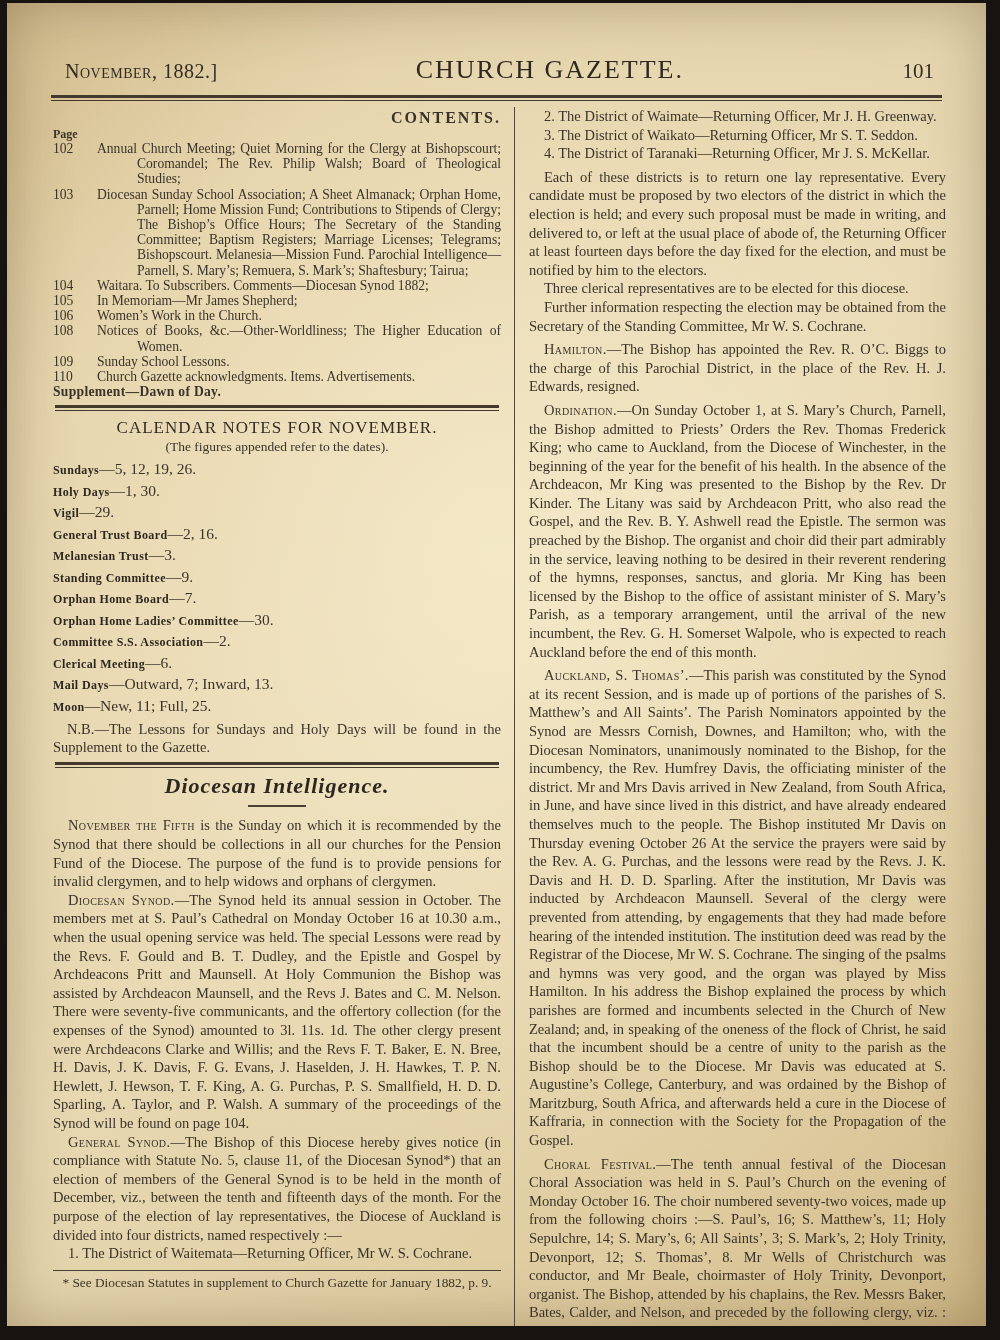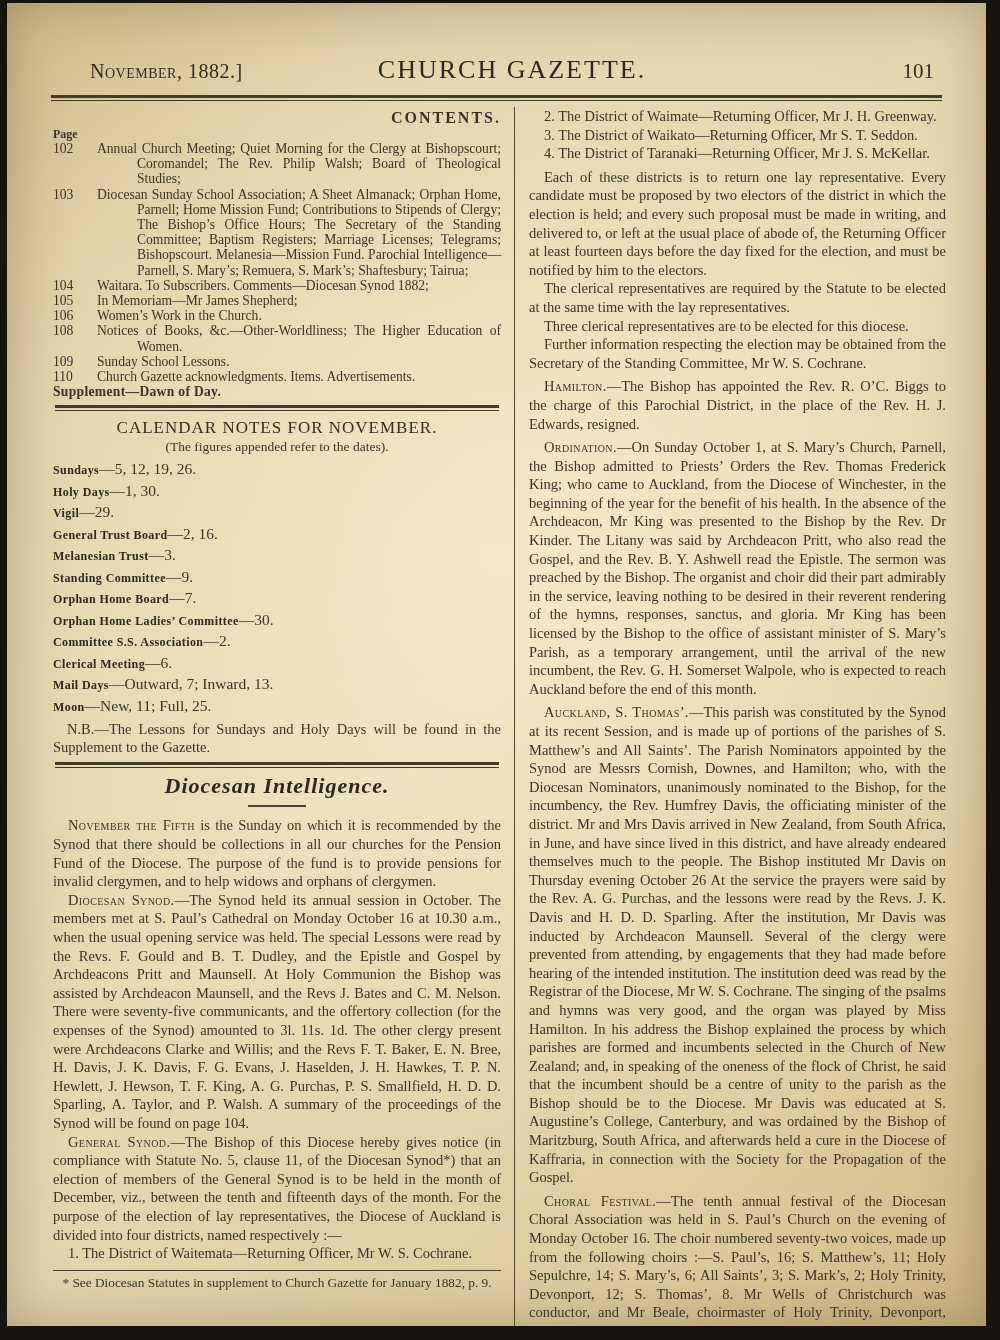--- a/index.html
+++ b/index.html
@@ -13,23 +13,23 @@
     background:
       radial-gradient(ellipse 90% 70% at 50% 42%, rgba(255,246,218,0.55), rgba(0,0,0,0) 70%),
       linear-gradient(135deg,#d3bd8f 0%,#e2d0a6 18%,#e7d8b2 50%,#dfcca0 82%,#cfb887 100%);
     color:#3b332a;
   }
   .page::after{ 
     content:"";position:absolute;inset:0;pointer-events:none;
     box-shadow:inset 0 0 60px rgba(80,60,30,0.35);
   }
   
-  .header{display:flex;align-items:baseline;padding:52px 52px 10px 58px;margin-left:25px;}
+  .header{display:flex;align-items:baseline;padding:52px 52px 10px 58px;}
   .issue{width:250px;font-variant:small-caps;font-size:20px;letter-spacing:.5px;color:#332c23;}
-  .masthead{flex:1;text-align:center;font-size:26px;letter-spacing:2px;color:#2f2820;}
+  .masthead{flex:1;text-align:right;font-size:26px;letter-spacing:2px;color:#2f2820;}
   .pageno{width:250px;text-align:right;font-size:21px;color:#332c23;}
   .rule-double{margin:0 44px;border-top:3px solid #43392c;border-bottom:1px solid #43392c;height:2px;}
   .rule-double.inner{margin:6px 2px 5px;}
   
   .cols{display:flex;padding:6px 40px 0 46px;align-items:stretch;}
   .col-left{width:448px;padding-right:13px;}
   .divider{width:1px;background:#55483a;}
   .col-right{flex:1;padding-left:14px;}
   
   .toc-heading{text-align:right;font-weight:bold;font-size:16px;letter-spacing:2px;margin:2px 0 1px;}
@@ -137,21 +137,20 @@
       <p class="footnote">* See Diocesan Statutes in supplement to Church Gazette for January 1882, p. 9.</p>
     </div>
 
     <div class="divider"></div>
 
     <div class="col-right">
       <p class="art"><span>2. The District of Waimate—Returning Officer, Mr J. H. Greenway.</span></p>
       <p class="art"><span>3. The District of Waikato—Returning Officer, Mr S. T. Seddon.</span></p>
       <p class="art"><span>4. The District of Taranaki—Returning Officer, Mr J. S. McKellar.</span></p>
       <p class="art sp"><span>Each of these districts is to return one lay representative. Every candidate must be proposed by two electors of the district in which the election is held; and every such proposal must be made in writing, and delivered to, or left at the usual place of abode of, the Returning Officer at least fourteen days before the day fixed for the election, and must be notified by him to the electors.</span></p>
-      <p class="art"><span>The clerical representatives are required by the Statute to be elected at the same time with the lay representatives.</span></p>
       <p class="art"><span>Three clerical representatives are to be elected for this diocese.</span></p>
       <p class="art"><span>Further information respecting the election may be obtained from the Secretary of the Standing Committee, Mr W. S. Cochrane.</span></p>
       <p class="art sp"><span class="lead">Hamilton.</span><span>—The Bishop has appointed the Rev. R. O’C. Biggs to the charge of this Parochial District, in the place of the Rev. H. J. Edwards, resigned.</span></p>
       <p class="art sp"><span class="lead">Ordination.</span><span>—On Sunday October 1, at S. Mary’s Church, Parnell, the Bishop admitted to Priests’ Orders the Rev. Thomas Frederick King; who came to Auckland, from the Diocese of Winchester, in the beginning of the year for the benefit of his health.  In the absence of the Archdeacon, Mr King was presented to the Bishop by the Rev. Dr Kinder.  The Litany was said by Archdeacon Pritt, who also read the Gospel, and the Rev. B. Y. Ashwell read the Epistle.  The sermon was preached by the Bishop.  The organist and choir did their part admirably in the service, leaving nothing to be desired in their reverent rendering of the hymns, responses, sanctus, and gloria.  Mr King has been licensed by the Bishop to the office of assistant minister of S. Mary’s Parish, as a temporary arrangement, until the arrival of the new incumbent, the Rev. G. H. Somerset Walpole, who is expected to reach Auckland before the end of this month.</span></p>
       <p class="art sp"><span class="lead">Auckland, S. Thomas’.</span><span>—This parish was constituted by the Synod at its recent Session, and is made up of portions of the parishes of S. Matthew’s and All Saints’.  The Parish Nominators appointed by the Synod are Messrs Cornish, Downes, and Hamilton; who, with the Diocesan Nominators, unanimously nominated to the Bishop, for the incumbency, the Rev. Humfrey Davis, the officiating minister of the district.  Mr and Mrs Davis arrived in New Zealand, from South Africa, in June, and have since lived in this district, and have already endeared themselves much to the people.  The Bishop instituted Mr Davis on Thursday evening October 26  At the service the prayers were said by the Rev. A. G. Purchas, and the lessons were read by the Revs. J. K. Davis and H. D. D. Sparling.  After the institution, Mr Davis was inducted by Archdeacon Maunsell.  Several of the clergy were prevented from attending, by engagements that they had made before hearing of the intended institution.  The institution deed was read by the Registrar of the Diocese, Mr W. S. Cochrane. The singing of the psalms and hymns was very good, and the organ was played by Miss Hamilton.  In his address the Bishop explained the process by which parishes are formed and incumbents selected in the Church of New Zealand; and, in speaking of the oneness of the flock of Christ, he said that the incumbent should be a centre of unity to the parish as the Bishop should be to the Diocese.  Mr Davis was educated at S. Augustine’s College, Canterbury, and was ordained by the Bishop of Maritzburg, South Africa, and afterwards held a cure in the Diocese of Kaffraria, in connection with the Society for the Propagation of the Gospel.</span></p>
       <p class="art sp"><span class="lead">Choral Festival.</span><span>—The tenth annual festival of the Diocesan Choral Association was held in S. Paul’s Church on the evening of Monday October 16.  The choir numbered seventy-two voices, made up from the following choirs :—S. Paul’s, 16; S. Matthew’s, 11; Holy Sepulchre, 14; S. Mary’s, 6; All Saints’, 3; S. Mark’s, 2; Holy Trinity, Devonport, 12; S. Thomas’, 8.  Mr Wells of Christchurch was conductor, and Mr Beale, choirmaster of Holy Trinity, Devonport, organist.  The Bishop, attended by his chaplains, the Rev. Messrs Baker, Bates, Calder, and Nelson, and preceded by the following clergy, viz. :—Archdeacons Clarke and</span></p>
     </div>
   </div>
 </div>
 

